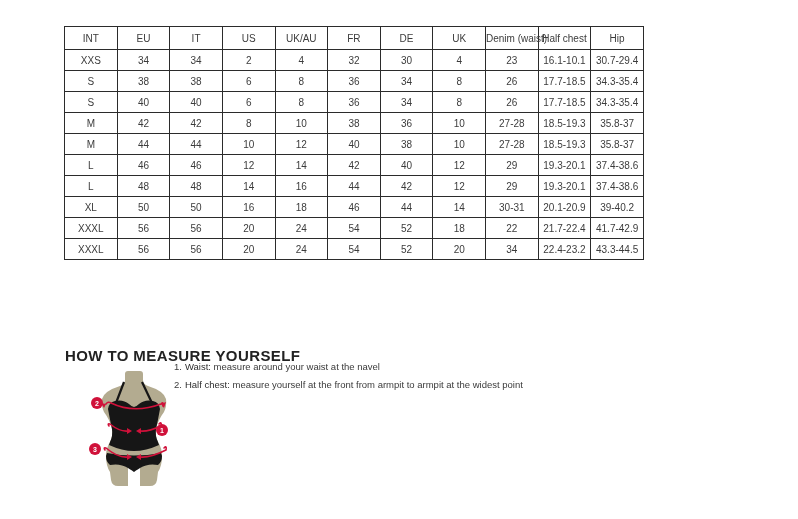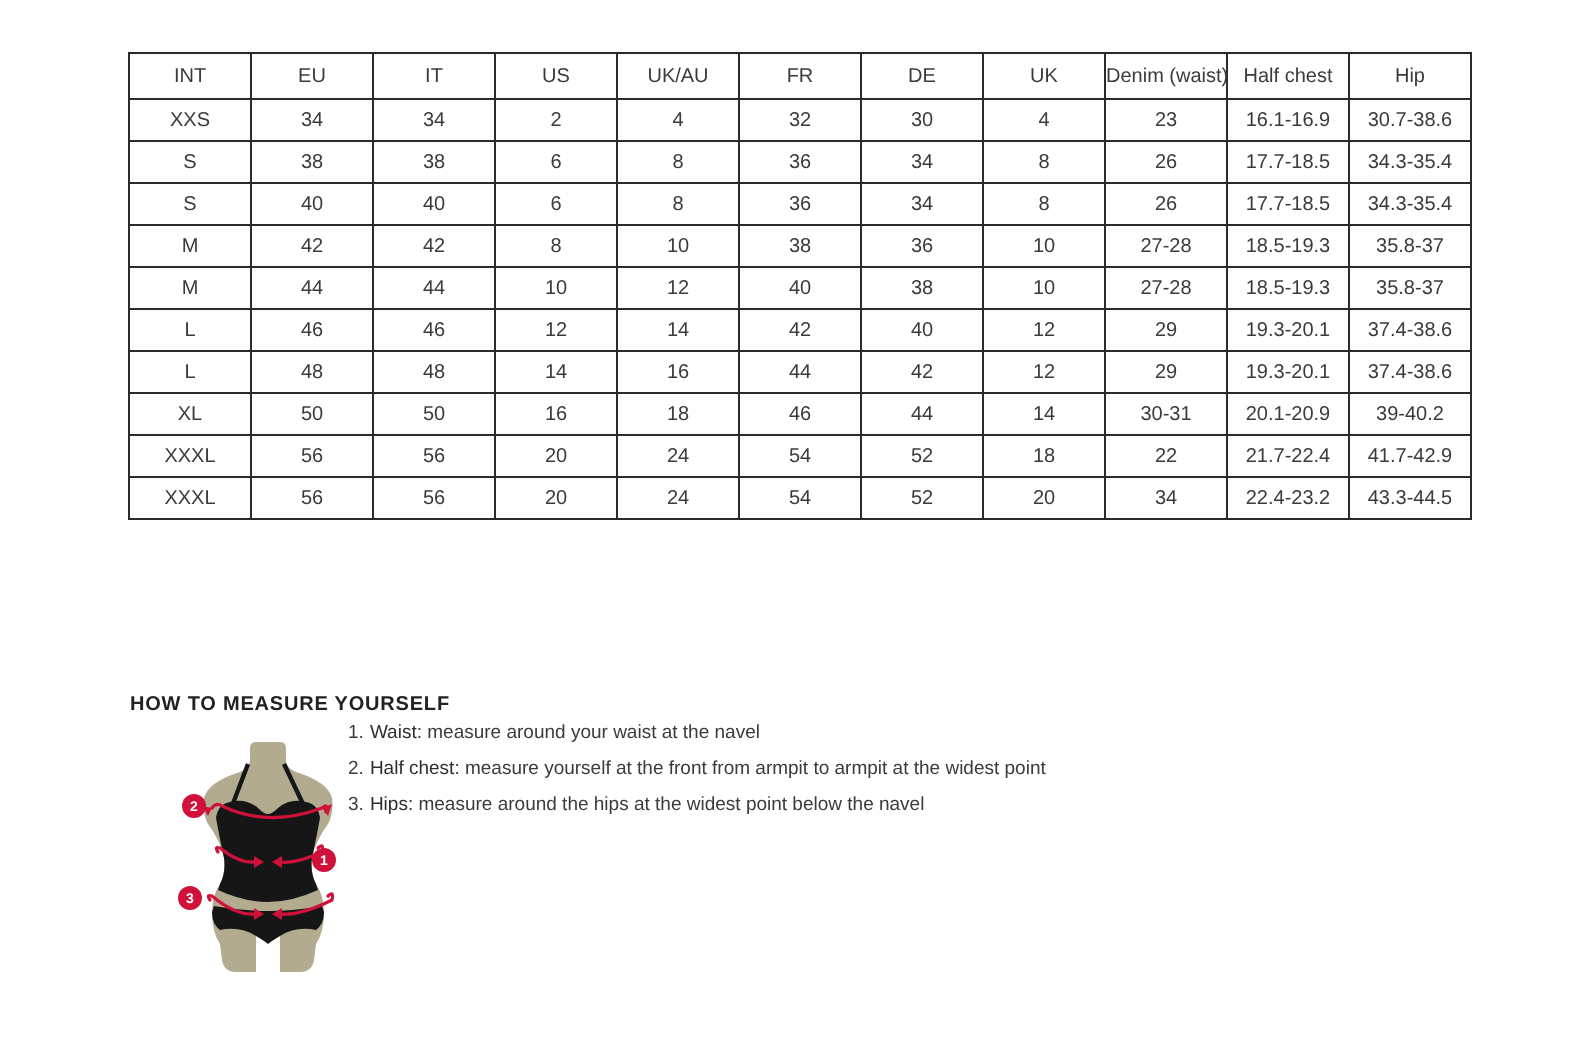--- a/index.html
+++ b/index.html
@@ -13,21 +13,21 @@
     width: 798px;
     height: 519px;
     background: #ffffff;
     overflow: hidden;
   }
   
   .size-table {
     position: absolute;
     left: 64px;
     top: 26px;
-    width: 672px;
+    width: 580px;
     border-collapse: collapse;
     table-layout: fixed;
   }
   .size-table th, .size-table td {
     border: 1px solid #2b2b2b;
     text-align: center;
     vertical-align: middle;
     font-size: 10px;
     font-weight: 400;
     color: #3b3b3b;
@@ -35,21 +35,21 @@
     white-space: nowrap;
   }
   .size-table thead th { height: 22px; }
   .size-table tbody td { height: 20px; }
   
   .measure-title {
     position: absolute;
     left: 65px;
     top: 347px;
     margin: 0;
-    font-size: 10px;
+    font-size: 15px;
     font-weight: 700;
     letter-spacing: 0.4px;
     color: #222222;
   }
   .figure {
     position: absolute;
     left: 78px;
     top: 368px;
     width: 115px;
     height: 126px;
@@ -100,22 +100,22 @@
         <tr>
           <td>XXS</td>
           <td>34</td>
           <td>34</td>
           <td>2</td>
           <td>4</td>
           <td>32</td>
           <td>30</td>
           <td>4</td>
           <td>23</td>
-          <td>16.1-16.9</td>
-          <td>30.7-38.6</td>
+          <td>16.1-10.1</td>
+          <td>30.7-29.4</td>
         </tr>
         <tr>
           <td>S</td>
           <td>38</td>
           <td>38</td>
           <td>6</td>
           <td>8</td>
           <td>36</td>
           <td>34</td>
           <td>8</td>
@@ -290,16 +290,15 @@
         <text x="84" y="64.6" text-anchor="middle" class="badge-num">1</text>
         <circle cx="17" cy="81" r="6" fill="#d0113a"></circle>
         <text x="17" y="83.6" text-anchor="middle" class="badge-num">3</text>
       </g>
     </svg>
   </div>
 
   <ol class="steps">
     <li><span class="num">1.</span><b>Waist</b><span>: measure around your waist at the navel</span></li>
     <li><span class="num">2.</span><b>Half chest</b><span>: measure yourself at the front from armpit to armpit at the widest point</span></li>
-    <li><span class="num">3.</span><b>Hips</b><span>: measure around the hips at the widest point below the navel</span></li>
   </ol>
 
 </div>
 
 </body></html>

